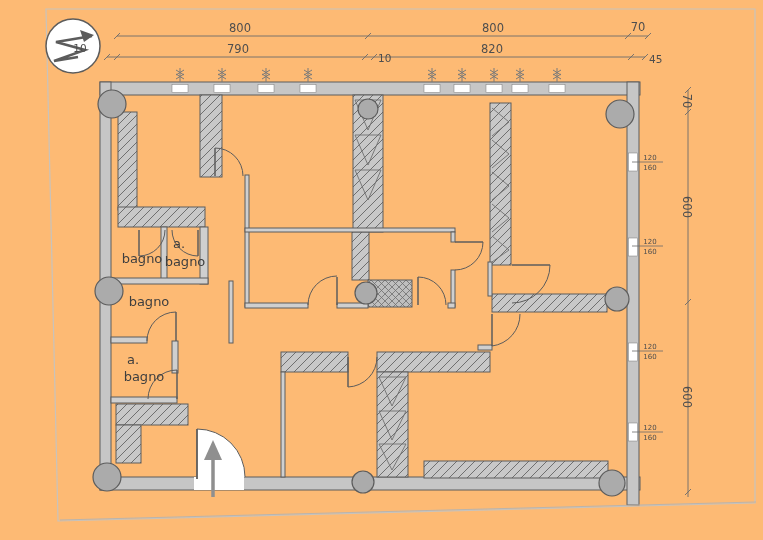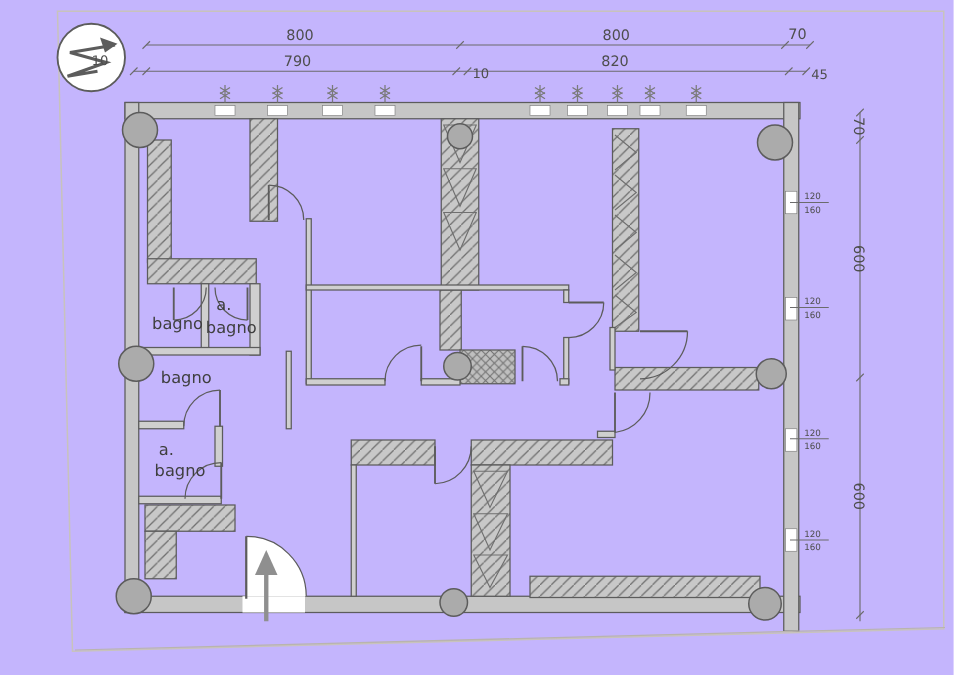--- a/index.html
+++ b/index.html
@@ -1,16 +1,16 @@
 <!DOCTYPE html>
 <html><head>
 <meta charset="utf-8">
 <style>
   html,body{margin:0;padding:0;background:#ffffff;}
-  .canvas{position:relative;width:763px;height:540px;background:#c4b5fd;overflow:hidden;
+  .canvas{position:relative;width:763px;height:540px;background:#fdba74;overflow:hidden;
           font-family:"DejaVu Sans", sans-serif;}
   svg{position:absolute;left:0;top:0;}
   text{fill:#4e4e4e;}
   .dim{font-size:11.5px;}
   .dimsmall{font-size:10.5px;}
   .win{font-size:7px;}
   .room{font-size:13px;fill:#3f3f3f;}
 </style>
 </head>
 <body>

